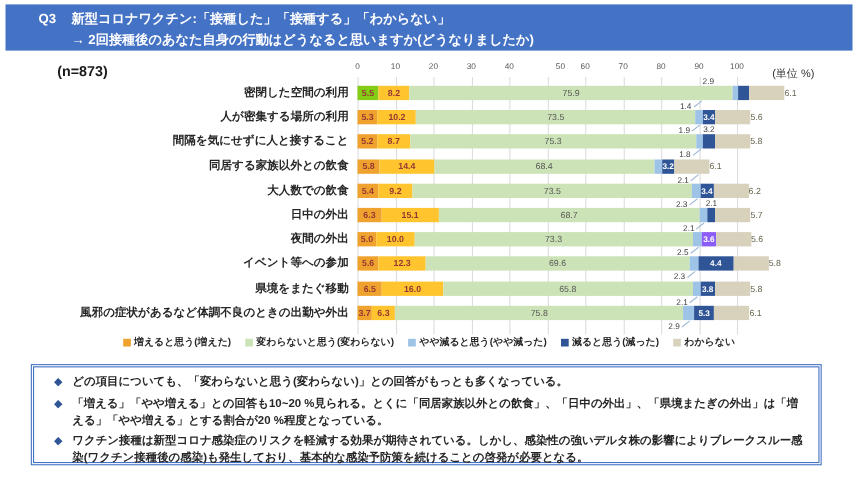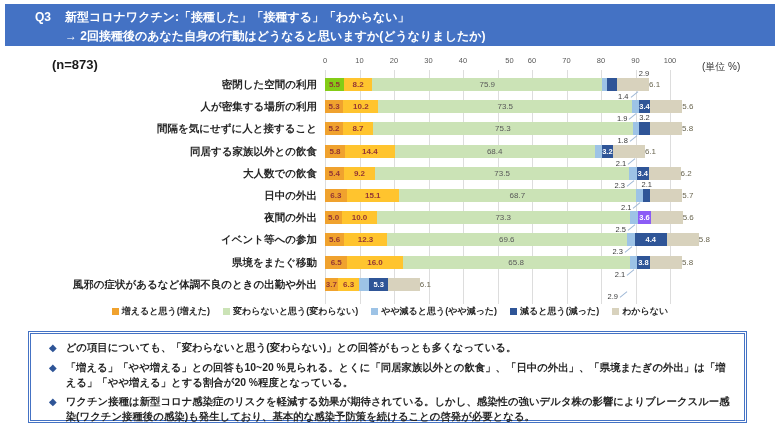--- a/index.html
+++ b/index.html
@@ -84,21 +84,21 @@
     <div class="gridline" style="left: 138px;"></div>
     <div class="gridline" style="left: 172.5px;"></div>
     <div class="gridline" style="left: 207px;"></div>
     <div class="gridline" style="left: 241.5px;"></div>
     <div class="gridline" style="left: 276px;"></div>
     <div class="gridline" style="left: 310.5px;"></div>
     <div class="gridline" style="left: 345px;"></div>
     <div class="bar-row" style="top: 8px;">
       <div class="seg inc" style="width: 18.975px; background: #84cc16;">5.5</div>
       <div class="seg sinc" style="width: 28.29px; background: rgb(255, 196, 46);">8.2</div>
-      <div class="seg unch" style="width: 230px; background: rgb(203, 227, 182);">75.9</div>
+      <div class="seg unch" style="width: 294px; background: rgb(203, 227, 182);">75.9</div>
       <div class="seg sdec" style="width: 4.83px; background: rgb(157, 195, 230);"></div>
       <div class="seg dec" style="width: 10.005px; background: rgb(47, 85, 151);"></div>
       <div class="seg unk" style="width: 21.045px; background: rgb(216, 210, 189);">6.1</div>
     </div>
     <div class="callout" style="top: 22px; left: 285.535px; width: 18px; text-align: right;">1.4</div>
     <div class="leader" style="top: 24px; left: 304.535px;"></div>
     <div class="callout" style="top: -1px; left: 306.952px; width: 24px; text-align: center;">2.9</div>
     <div class="bar-row" style="top: 30.2px;">
       <div class="seg inc" style="width: 18.285px; background: rgb(240, 162, 46);">5.3</div>
       <div class="seg sinc" style="width: 35.19px; background: rgb(255, 196, 46);">10.2</div>
@@ -177,20 +177,21 @@
       <div class="seg unch" style="width: 227.01px; background: rgb(203, 227, 182);">65.8</div>
       <div class="seg sdec" style="width: 7.245px; background: rgb(157, 195, 230);"></div>
       <div class="seg dec" style="width: 13.11px; background: rgb(47, 85, 151);">3.8</div>
       <div class="seg unk" style="width: 20.01px; background: rgb(216, 210, 189);">5.8</div>
     </div>
     <div class="callout" style="top: 199.6px; left: 282.257px; width: 18px; text-align: right;">2.1</div>
     <div class="leader" style="top: 201.6px; left: 301.257px;"></div>
     <div class="bar-row" style="top: 207.8px;">
       <div class="seg inc" style="width: 12.765px; background: rgb(240, 162, 46);">3.7</div>
       <div class="seg sinc" style="width: 21.735px; background: rgb(255, 196, 46);">6.3</div>
+      <div class="seg unch" style="width: 261.51px; background: rgb(203, 227, 182);">75.8</div>
       <div class="seg sdec" style="width: 10.005px; background: rgb(157, 195, 230);"></div>
       <div class="seg dec" style="width: 18.285px; background: rgb(47, 85, 151);">5.3</div>
       <div class="seg unk" style="width: 21.045px; background: rgb(216, 210, 189);">6.1</div>
     </div>
     <div class="callout" style="top: 221.8px; left: 275.012px; width: 18px; text-align: right;">2.9</div>
     <div class="leader" style="top: 223.8px; left: 294.012px;"></div>
   </div>
 <div id="legend">
     <div class="leg-item">
       <span class="leg-swatch" style="background: rgb(240, 162, 46);"></span>

